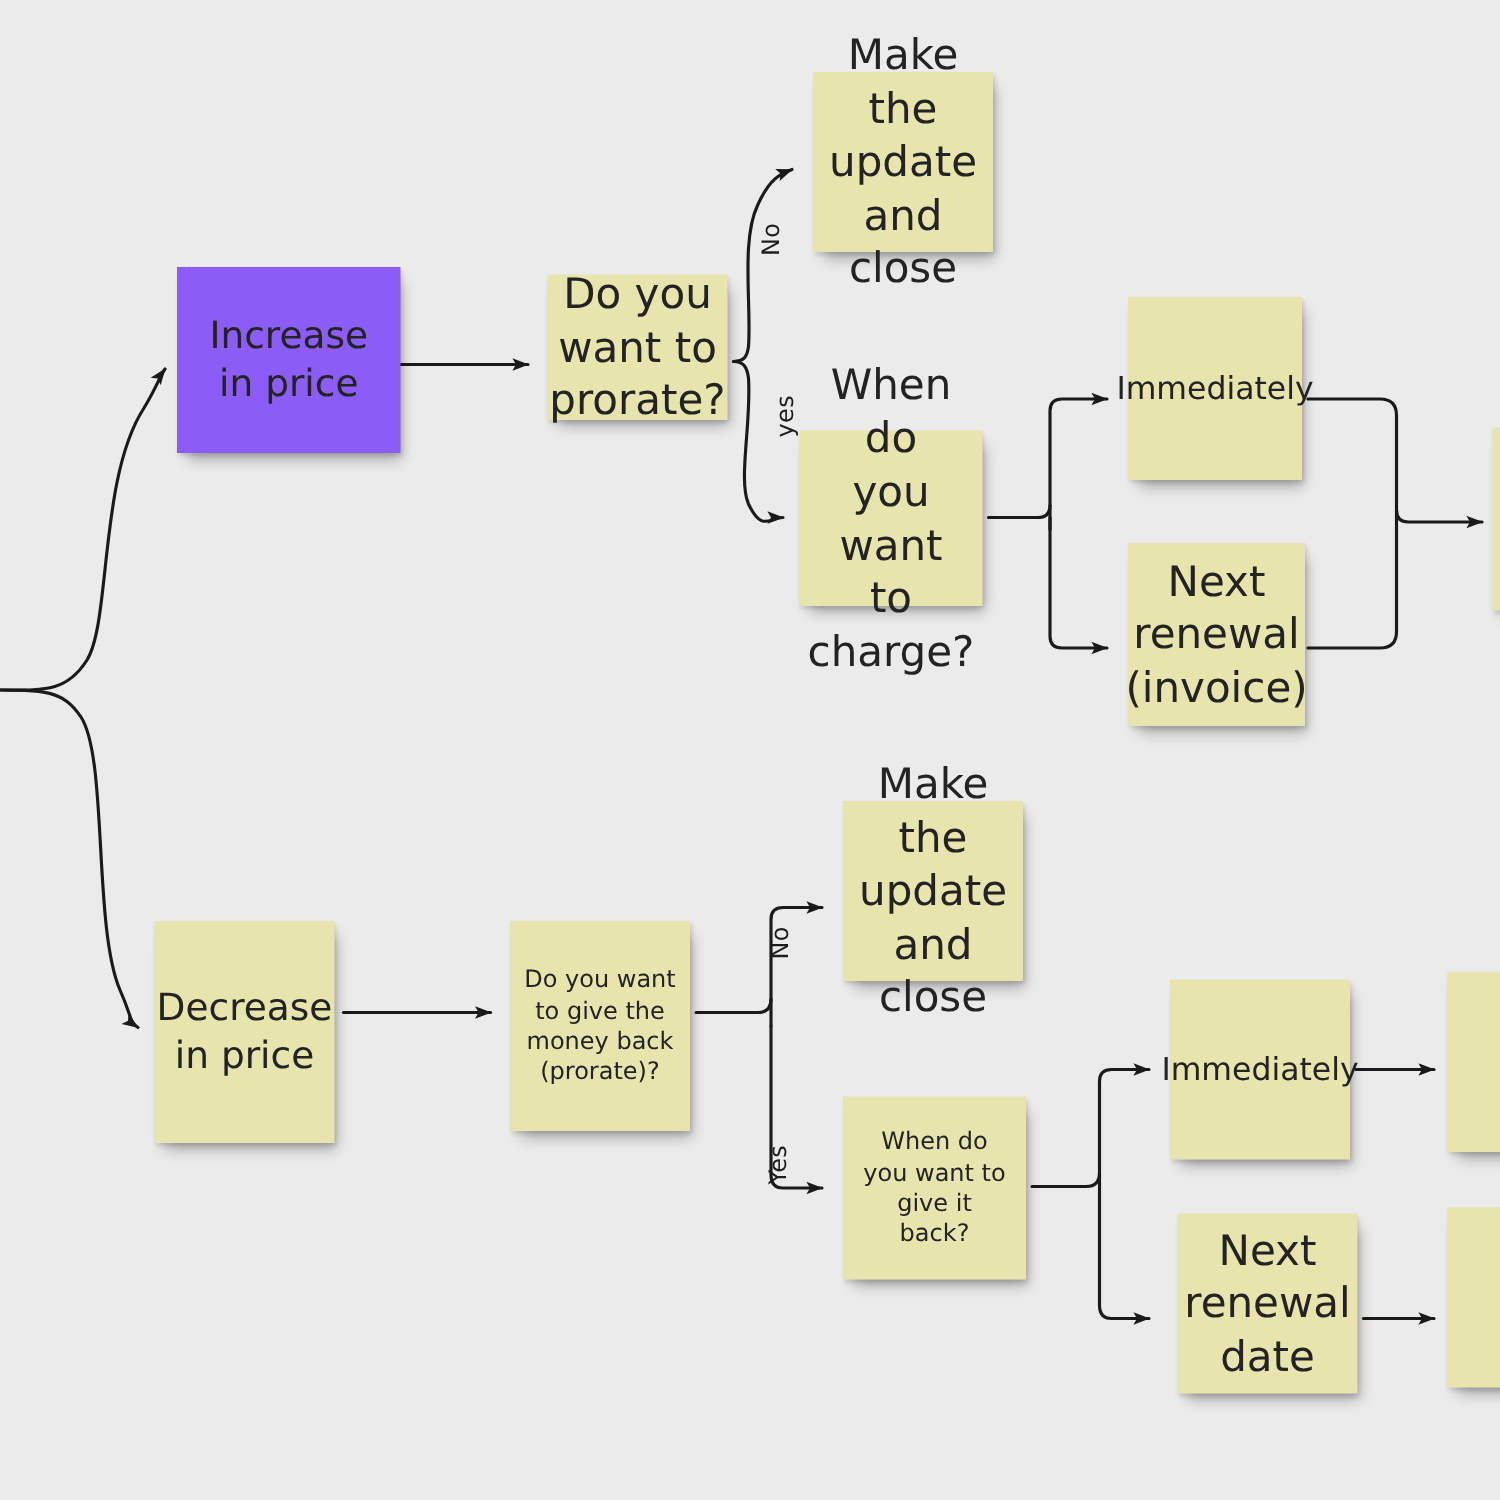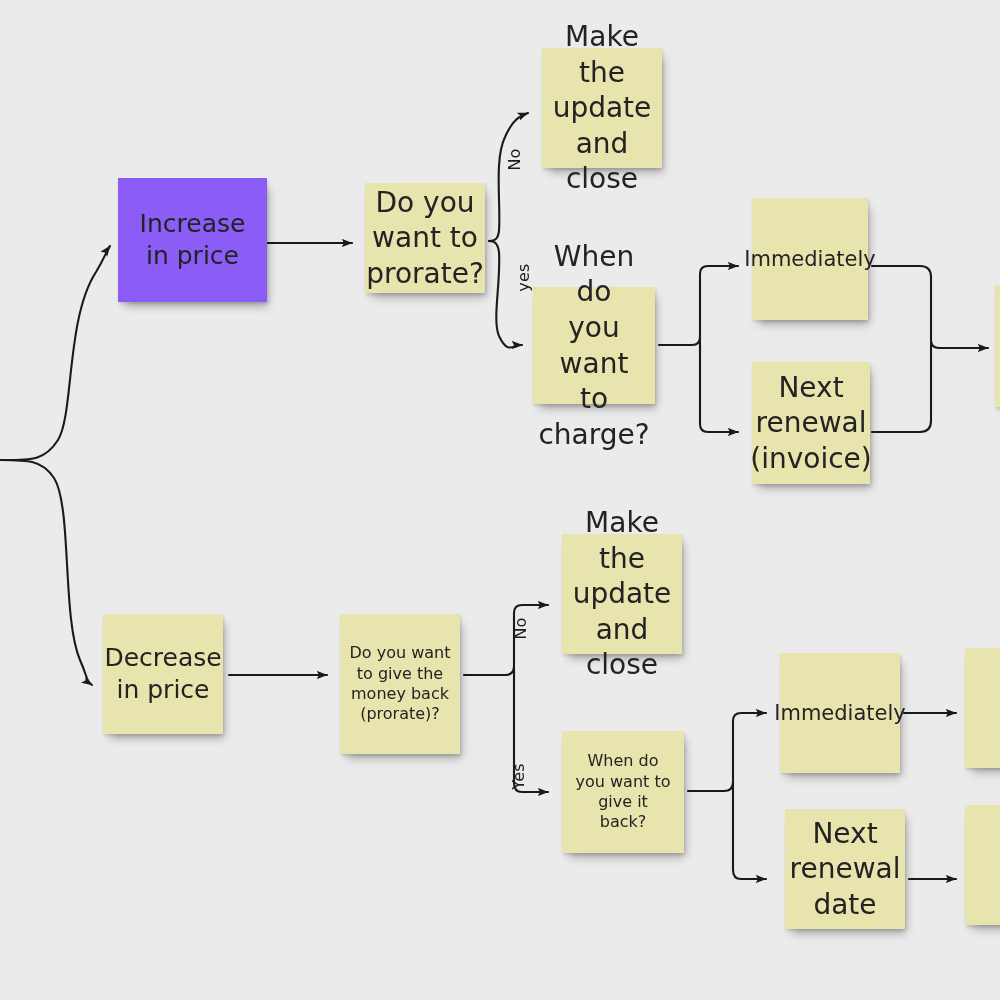--- a/index.html
+++ b/index.html
@@ -111,35 +111,35 @@
 
       <path d="M 904,713 L 956,713" marker-end="url(#ah)"></path>
       <path d="M 909,879 L 956,879" marker-end="url(#ah)"></path>
 
     </g>
   </svg>
 
   <div id="notes-layer">
       <div class="note sz-lg" style="left: 118px; top: 178px; width: 149px; height: 124px; background: #8b5cf6; color: rgb(35, 35, 35);">Increase
 in price</div>
-      <div class="note sz-md" style="left: 365px; top: 183px; width: 120px; height: 110px; background: rgb(232, 228, 173); color: rgb(35, 35, 35);">Do you
+      <div class="note sz-md" style="left: 365px; top: 183px; width: 120px; height: 97px; background: rgb(232, 228, 173); color: rgb(35, 35, 35);">Do you
 want to
 prorate?</div>
       <div class="note sz-md" style="left: 542px; top: 48px; width: 120px; height: 120px; background: rgb(232, 228, 173); color: rgb(35, 35, 35);">Make the
 update
 and close</div>
       <div class="note sz-md" style="left: 533px; top: 287px; width: 122px; height: 117px; background: rgb(232, 228, 173); color: rgb(35, 35, 35);">When do
 you want
 to charge?</div>
       <div class="note sz-sm" style="left: 752px; top: 198px; width: 116px; height: 122px; background: rgb(232, 228, 173); color: rgb(35, 35, 35);">Immediately</div>
       <div class="note sz-md" style="left: 752px; top: 362px; width: 118px; height: 122px; background: rgb(232, 228, 173); color: rgb(35, 35, 35);">Next
 renewal
 (invoice)</div>
       <div class="note sz-sm" style="left: 995px; top: 285px; width: 60px; height: 122px; background: rgb(232, 228, 173); color: rgb(35, 35, 35);"></div>
-      <div class="note sz-lg" style="left: 103px; top: 614px; width: 120px; height: 120px; background: rgb(232, 228, 173); color: rgb(35, 35, 35);">Decrease
+      <div class="note sz-lg" style="left: 103px; top: 614px; width: 120px; height: 148px; background: rgb(232, 228, 173); color: rgb(35, 35, 35);">Decrease
 in price</div>
       <div class="note sz-xs" style="left: 340px; top: 614px; width: 120px; height: 140px; background: rgb(232, 228, 173); color: rgb(35, 35, 35);">Do you want
 to give the
 money back
 (prorate)?</div>
       <div class="note sz-md" style="left: 562px; top: 534px; width: 120px; height: 120px; background: rgb(232, 228, 173); color: rgb(35, 35, 35);">Make the
 update
 and close</div>
       <div class="note sz-xs" style="left: 562px; top: 731px; width: 122px; height: 122px; background: rgb(232, 228, 173); color: rgb(35, 35, 35);">When do
 you want to

